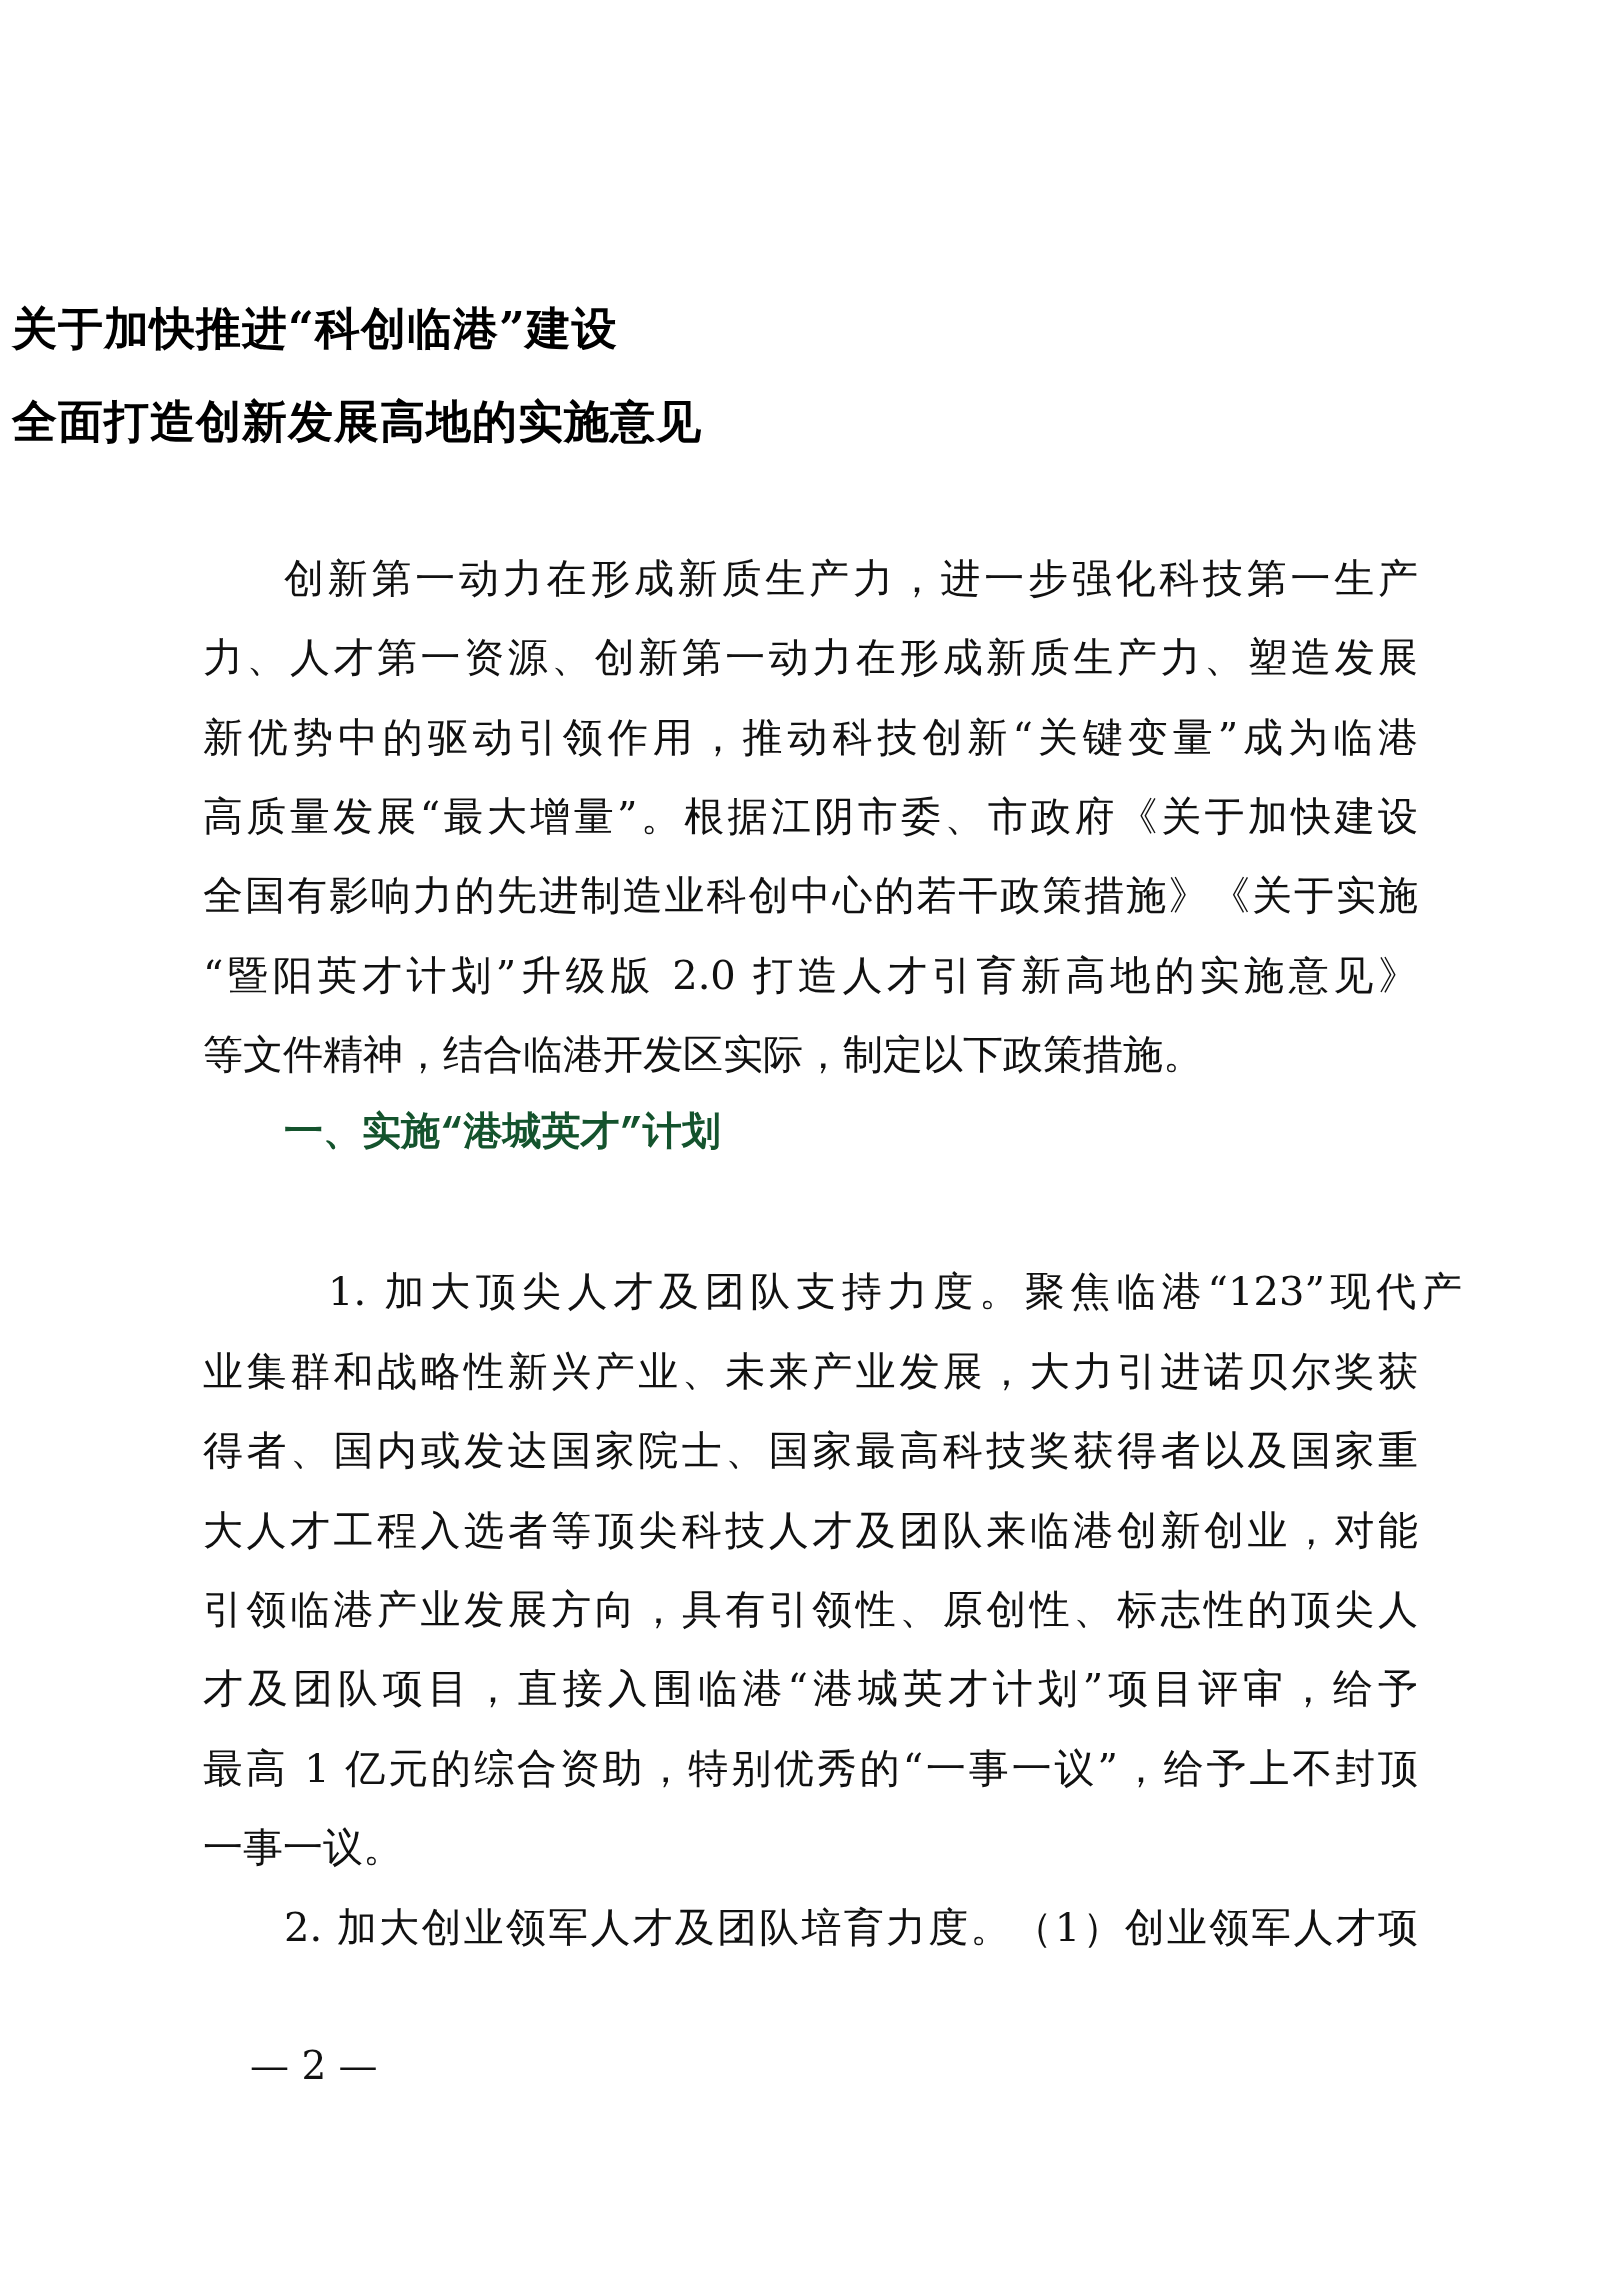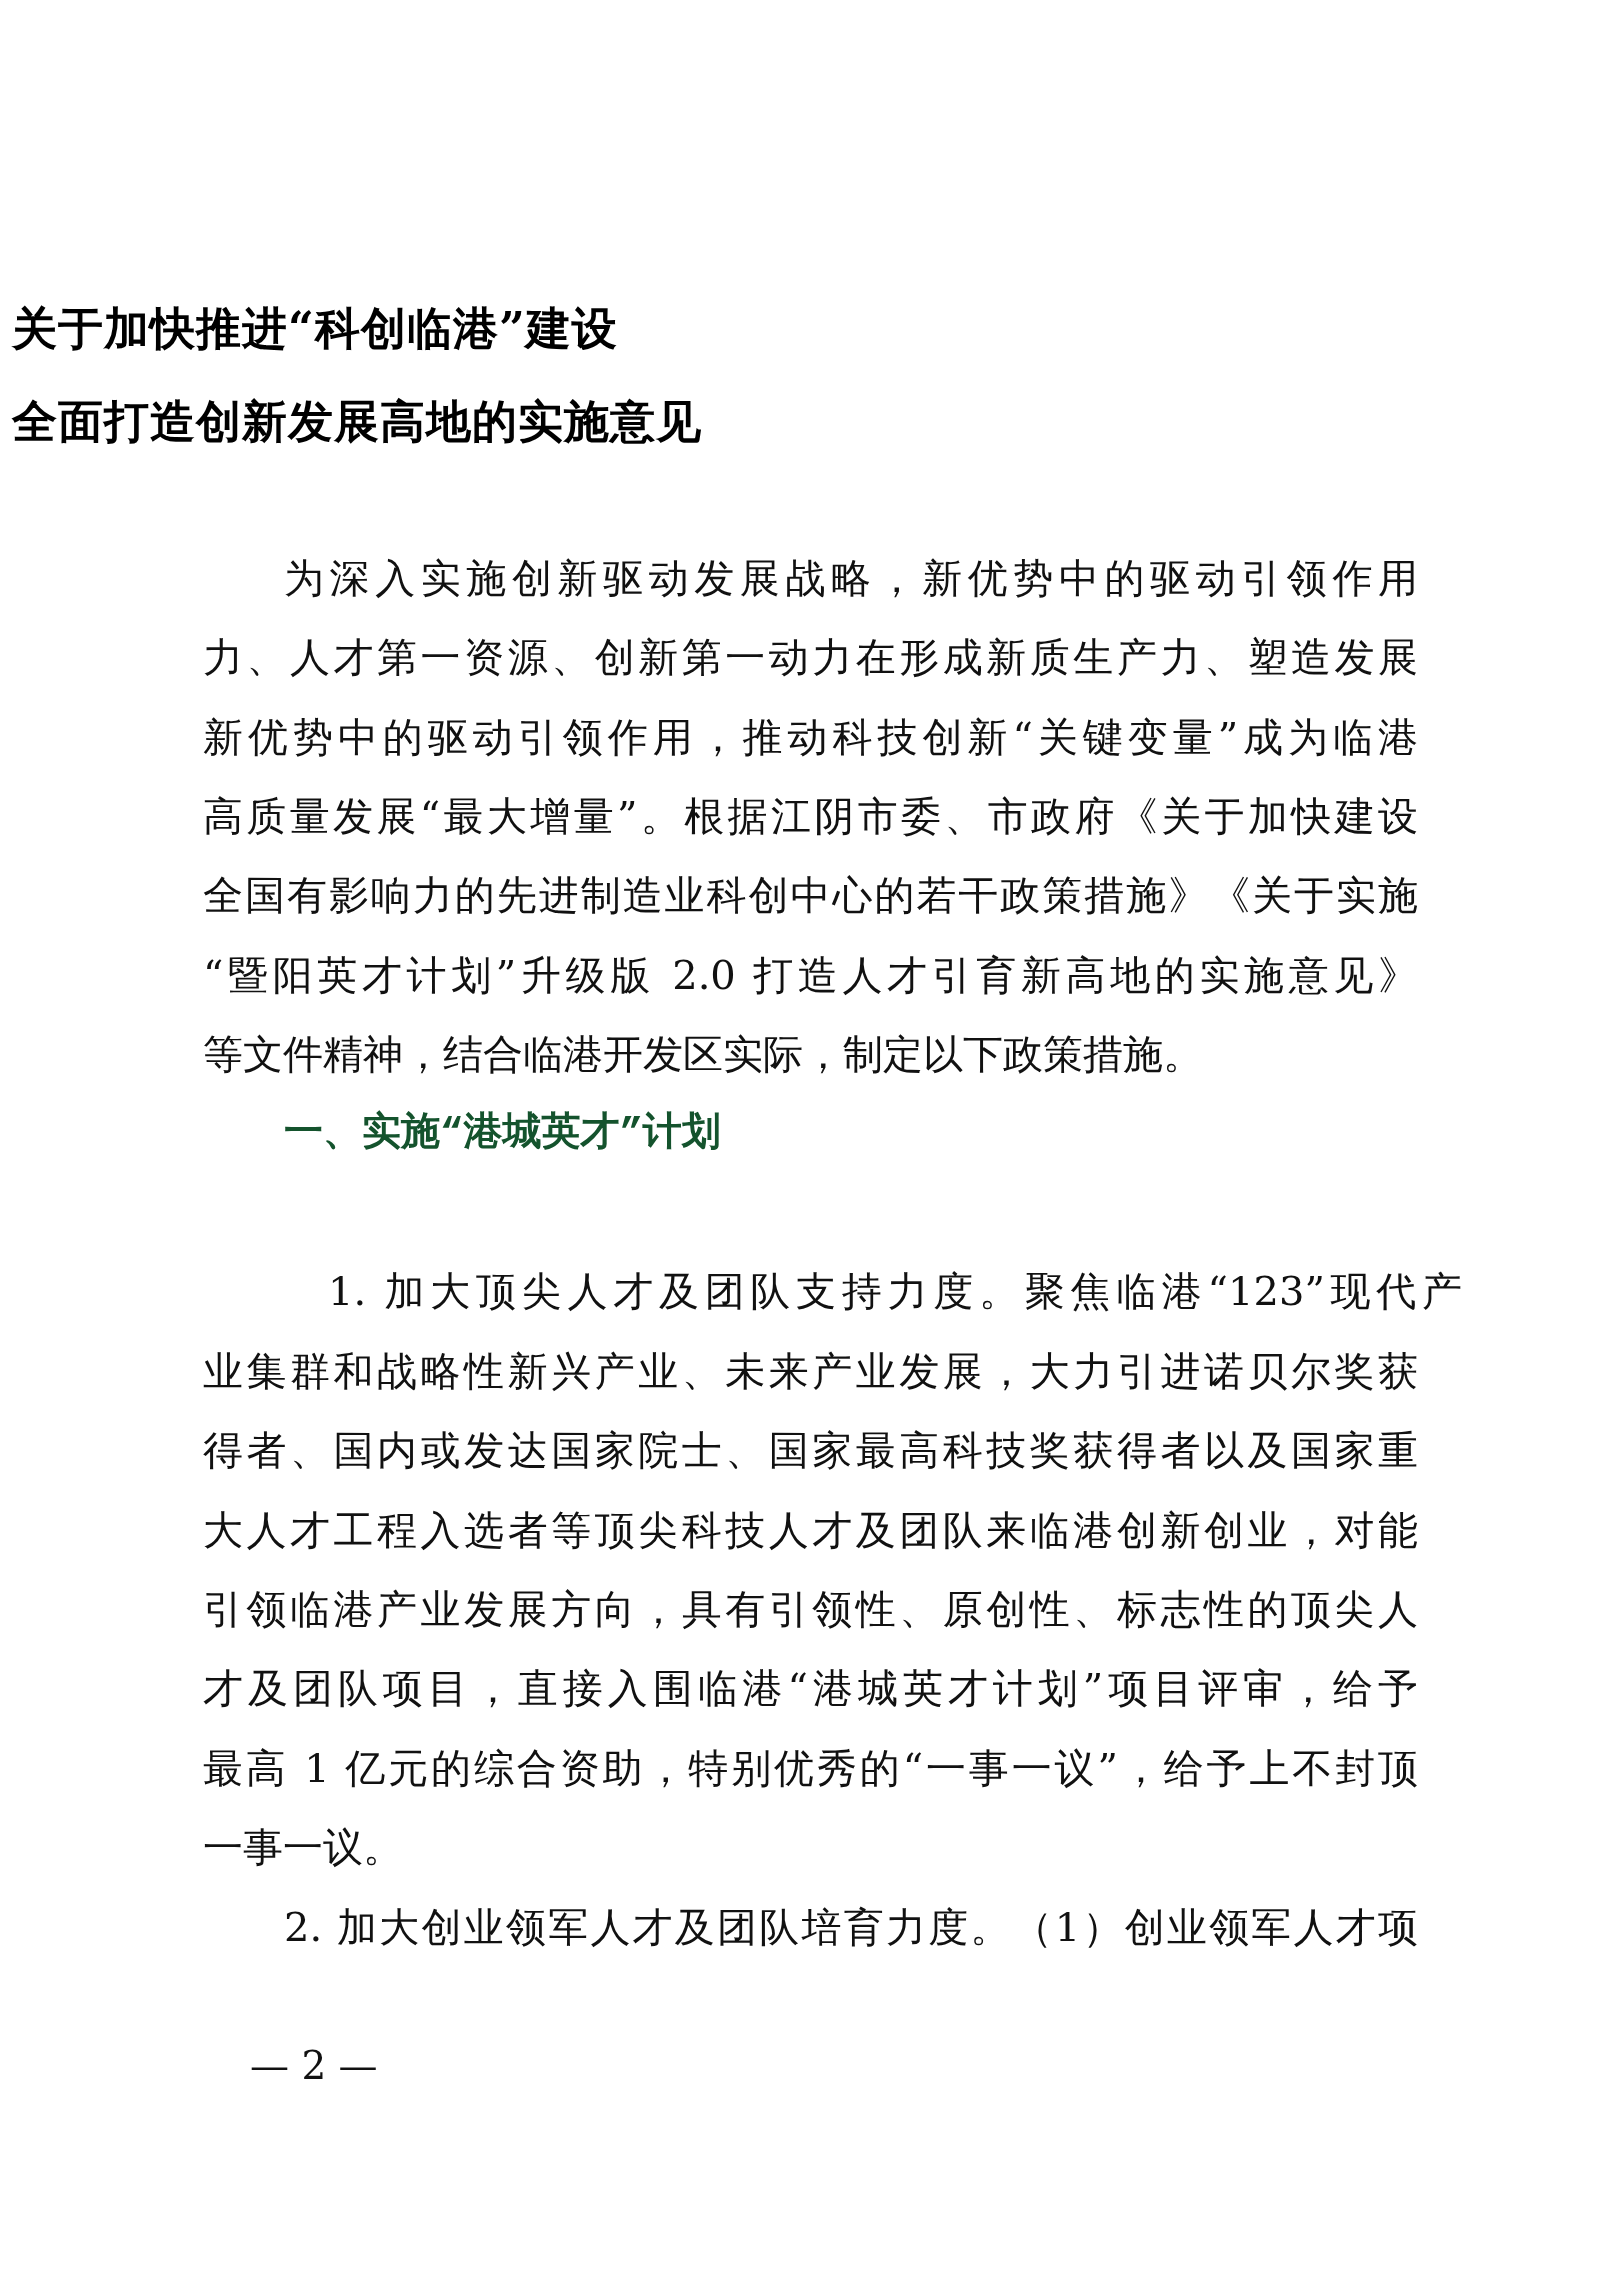--- a/index.html
+++ b/index.html
@@ -79,21 +79,21 @@
   </style>
 </head>
 <body>
 
 <div class="page">
 
   <div class="title l1">关于加快推进“科创临港”建设</div>
   <div class="title l2">全面打造创新发展高地的实施意见</div>
 
   <div>
-    <div class="line indent" style="top:549px;">为深入实施创新驱动发展战略，新优势中的驱动引领作用</div>
+    <div class="line indent" style="top:549px;">创新第一动力在形成新质生产力，进一步强化科技第一生产</div>
     <div class="line" style="top:628px;">力、人才第一资源、创新第一动力在形成新质生产力、塑造发展</div>
     <div class="line" style="top:708px;">新优势中的驱动引领作用，推动科技创新“关键变量”成为临港</div>
     <div class="line" style="top:787px;">高质量发展“最大增量”。根据江阴市委、市政府《关于加快建设</div>
     <div class="line" style="top:866px;">全国有影响力的先进制造业科创中心的若干政策措施》《关于实施</div>
     <div class="line" style="top:946px;">“暨阳英才计划”升级版 2.0 打造人才引育新高地的实施意见》</div>
     <div class="line last" style="top:1025px;">等文件精神，结合临港开发区实际，制定以下政策措施。</div>
   </div>
 
   <div class="heading1" style="top:1105px;">一、实施“港城英才”计划</div>
 

